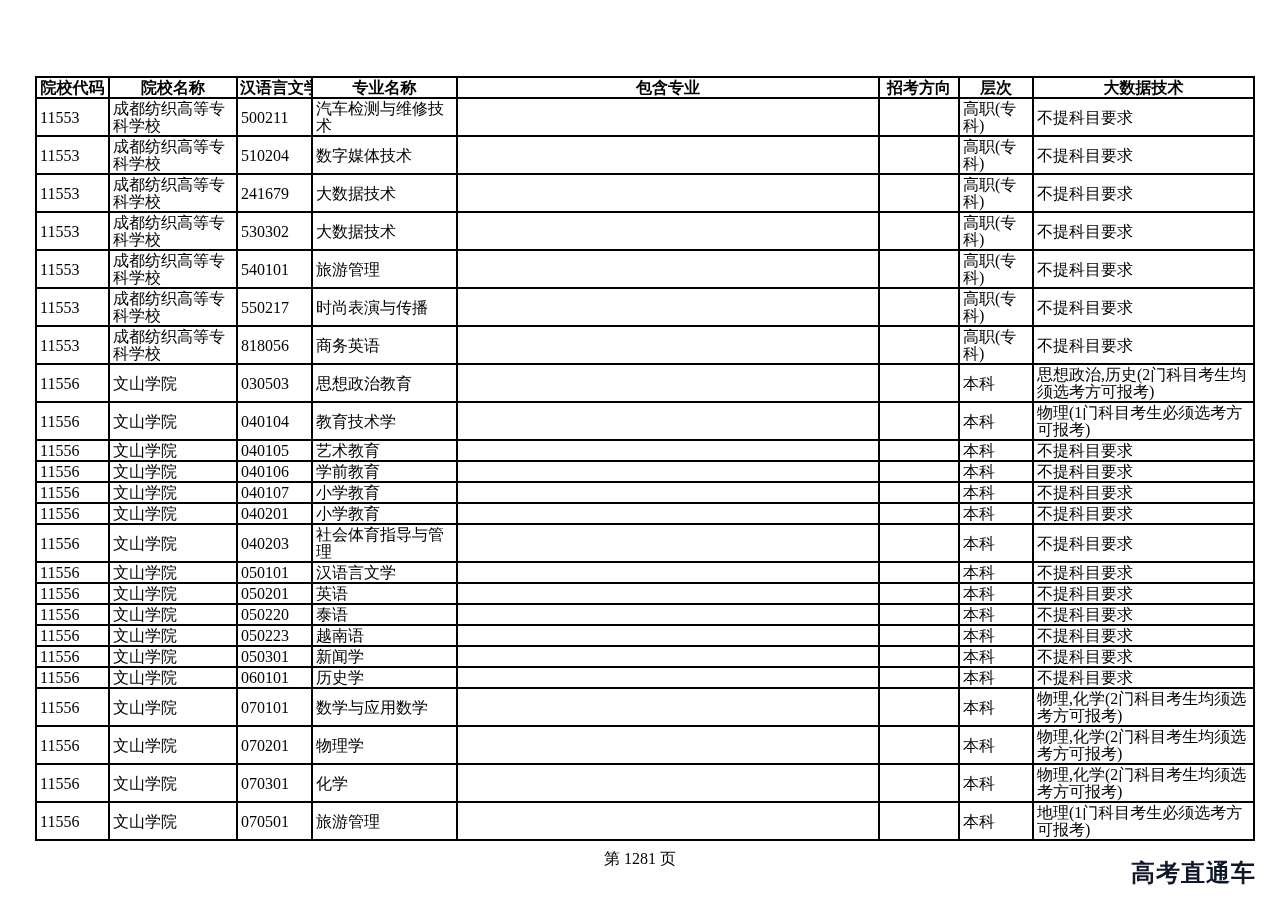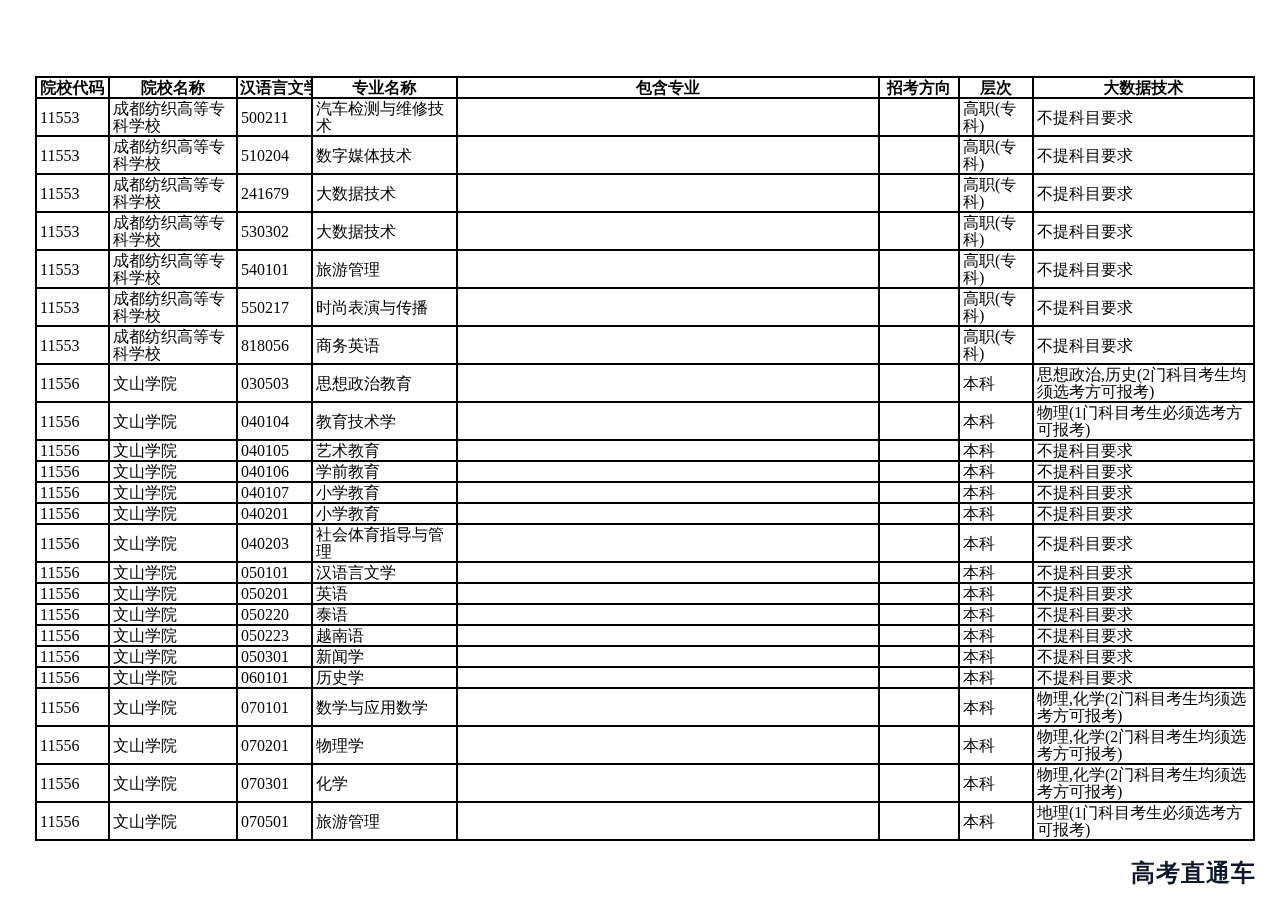--- a/index.html
+++ b/index.html
@@ -325,16 +325,17 @@
           <td>070501</td>
           <td>旅游管理</td>
           <td></td>
           <td></td>
           <td>本科</td>
           <td>地理(1门科目考生必须选考方可报考)</td>
         </tr>
       </tbody>
   </table>
 
+  <div class="footer-pageno">第 1281 页</div>
 
   <div class="watermark">高考直通车</div>
 
 </div>
 
 </body></html>

